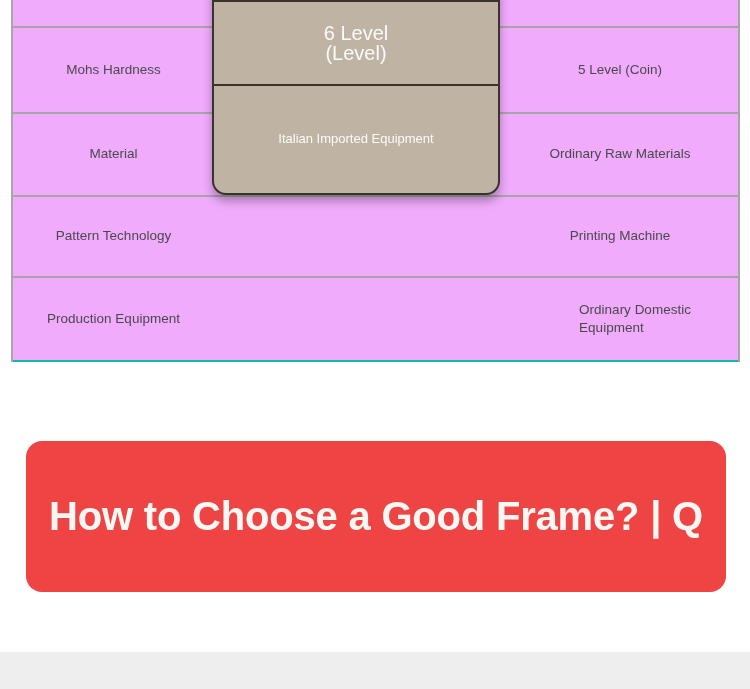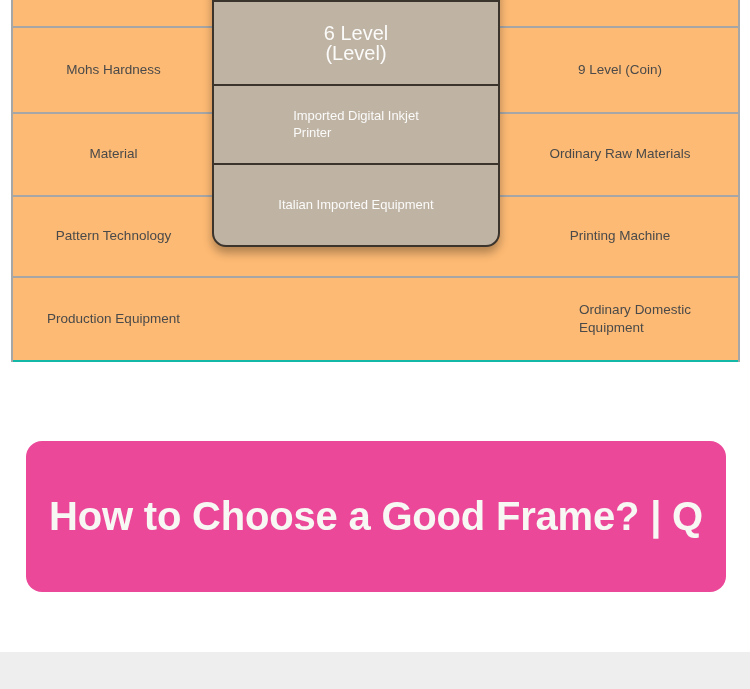--- a/index.html
+++ b/index.html
@@ -23,21 +23,21 @@
     top: -60px;           
     width: 729px;
     box-sizing: border-box;
     border-left: 2px solid #a6a6a6;
     border-right: 2px solid #a6a6a6;
   }
   .table-row {
     display: flex;
     position: relative;
     border-top: 2px solid #a6a6a6;
-    background: #fdba74;
+    background: #f0abfc;
   }
   .table-row:last-child {
     border-bottom: 2px solid #14b8a6;
   }
   .cell {
     box-sizing: border-box;
     display: flex;
     align-items: center;
     justify-content: center;
     padding: 6px 14px;
@@ -86,21 +86,21 @@
     border-bottom: 2px solid #3b342d;
     padding: 4px 0;
     text-align: center;
   }
   .hl-cell:last-child { border-bottom: none; }
 
   .hl-h-pad0 { height: 96px; }          
   .hl-h1 { height: 84px; }
   .hl-h2 { height: 79px; }
   .hl-h3 { height: 81px; }
-  .hl-h4 { height: 80px; }             
+  .hl-h4 { height: 107px; }             
 
   .hl-big {
     font-size: 20px;
     line-height: 1.02;
     color: #fbfbfa;
   }
   .hl-small {
     font-size: 13px;
     line-height: 1.3;
     color: #fbfbfa;
@@ -111,21 +111,21 @@
   }
   .hl-small.center .wrap { text-align: center; }
 
   
   #title-banner {
     position: absolute;
     left: 26px;
     top: 441px;
     width: 700px;
     height: 151px;
-    background: #ec4899;
+    background: #ef4444;
     border-radius: 16px;
     display: flex;
     align-items: center;
     justify-content: center;
     z-index: 10;
   }
   #title-banner .title-text {
     color: #f7f7f4;
     font-size: 40px;
     font-weight: bold;
@@ -151,21 +151,21 @@
 
   <div class="table-row row-h0">
     <div class="cell cell-feature"></div>
     <div class="cell cell-mid"></div>
     <div class="cell cell-other"></div>
   </div>
 
   <div class="table-row row-h1">
     <div class="cell cell-feature">Mohs Hardness</div>
     <div class="cell cell-mid"></div>
-    <div class="cell cell-other">9 Level (Coin)</div>
+    <div class="cell cell-other">5 Level (Coin)</div>
   </div>
 
   <div class="table-row row-h3">
     <div class="cell cell-feature">Material</div>
     <div class="cell cell-mid"></div>
     <div class="cell cell-other">Ordinary Raw Materials</div>
   </div>
 
   <div class="table-row row-h2">
     <div class="cell cell-feature">Pattern Technology</div>
@@ -190,26 +190,20 @@
 
   <div class="hl-cell hl-h-pad0"></div>
 
   <div class="hl-cell hl-h1 hl-big">
     <span class="wrap">
       <span>6 Level</span><br>
       <span>(Level)</span>
     </span>
   </div>
 
-  <div class="hl-cell hl-h2 hl-small">
-    <span class="wrap">
-      <span>Imported Digital Inkjet</span><br>
-      <span>Printer</span>
-    </span>
-  </div>
 
 
   <div class="hl-cell hl-h4 hl-small center">
     <span class="wrap">
       <span>Italian Imported Equipment</span>
     </span>
   </div>
 
 </div>
 

